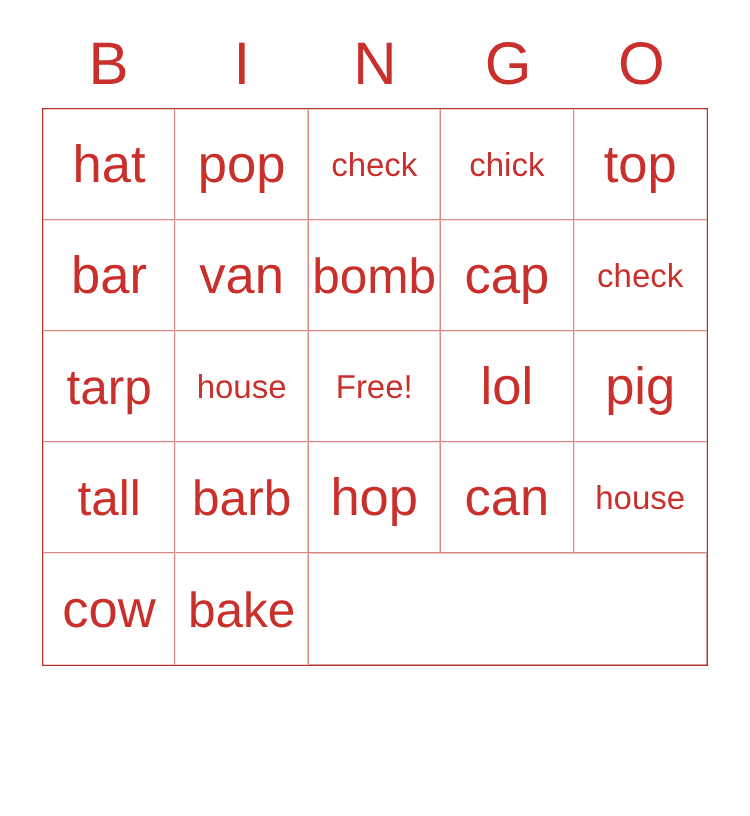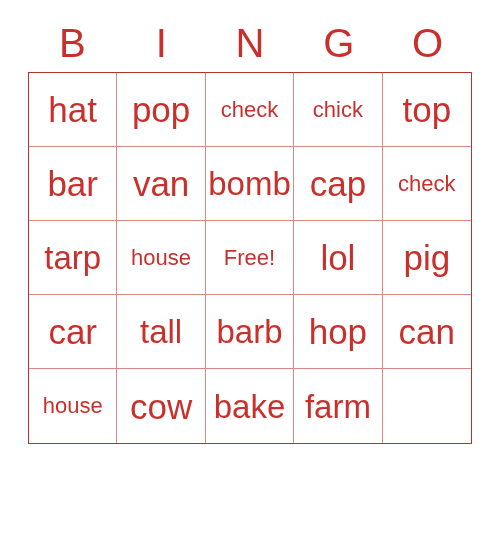--- a/index.html
+++ b/index.html
@@ -140,23 +140,20 @@
       </div>
       <div class="bingo-cell len-5">
         <span class="cell-text">Free!</span>
       </div>
       <div class="bingo-cell len-3">
         <span class="cell-text">lol</span>
       </div>
       <div class="bingo-cell len-3">
         <span class="cell-text">pig</span>
       </div>
-      <div class="bingo-cell len-3">
-        <span class="cell-text">car</span>
-      </div>
       <div class="bingo-cell len-4">
         <span class="cell-text">tall</span>
       </div>
       <div class="bingo-cell len-4">
         <span class="cell-text">barb</span>
       </div>
       <div class="bingo-cell len-3">
         <span class="cell-text">hop</span>
       </div>
       <div class="bingo-cell len-3">
@@ -164,18 +161,15 @@
       </div>
       <div class="bingo-cell len-5">
         <span class="cell-text">house</span>
       </div>
       <div class="bingo-cell len-3">
         <span class="cell-text">cow</span>
       </div>
       <div class="bingo-cell len-4">
         <span class="cell-text">bake</span>
       </div>
-      <div class="bingo-cell len-4">
-        <span class="cell-text">farm</span>
-      </div>
     </div>
 
 </div>
 
 </body></html>

